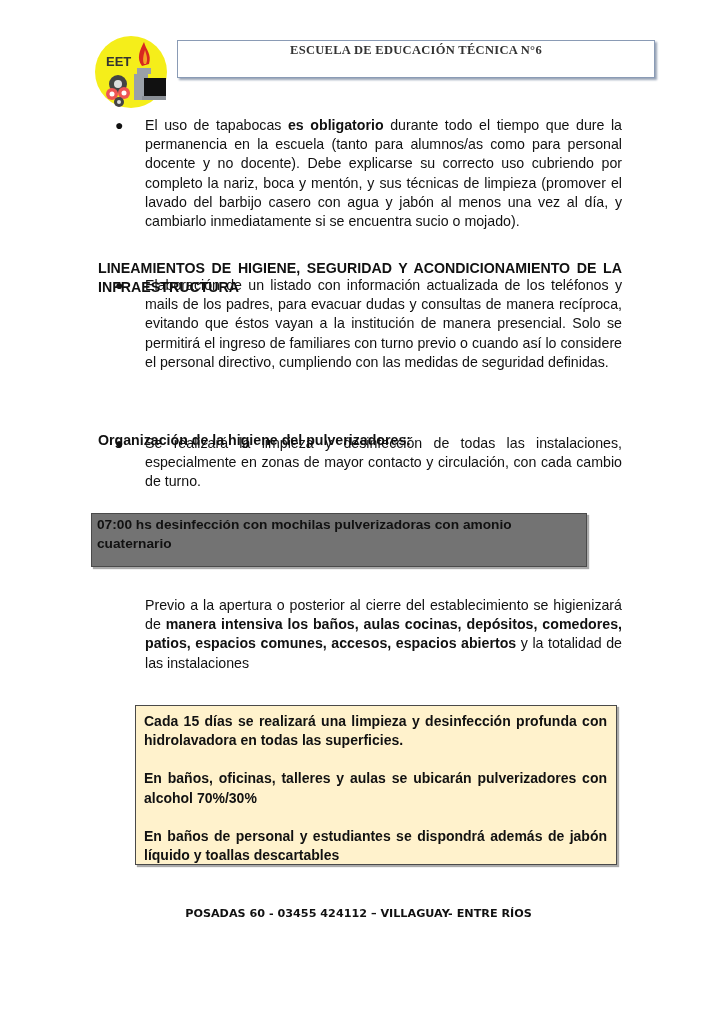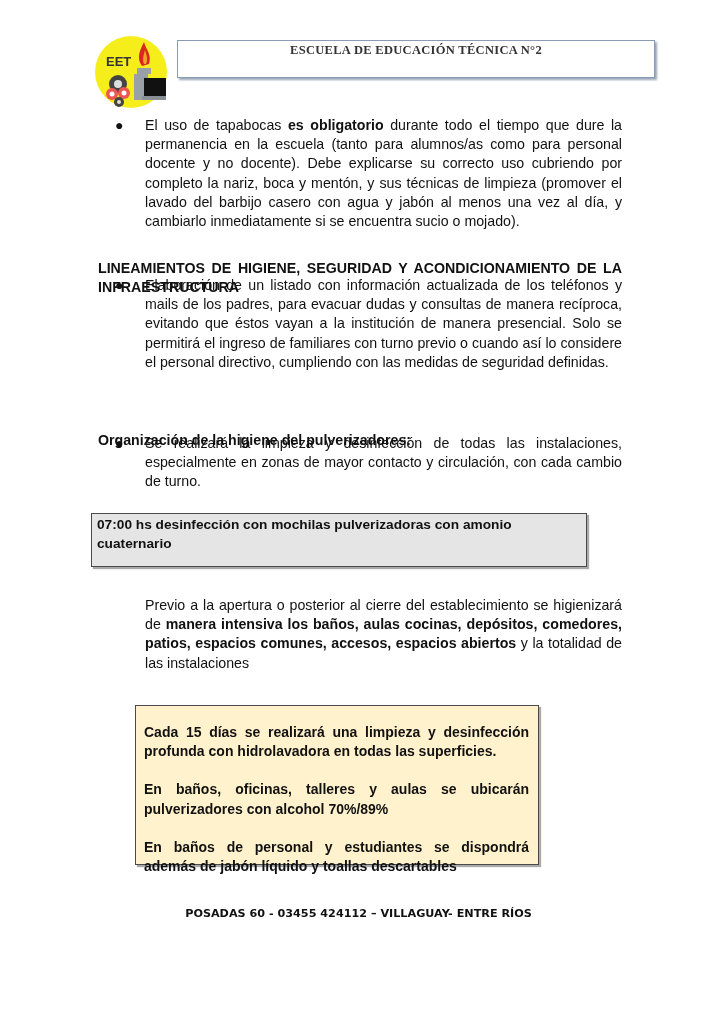--- a/index.html
+++ b/index.html
@@ -9,25 +9,25 @@
   .header-box { position: absolute; left: 177px; top: 40px; width: 476px; height: 33px;
     border: 1px solid #8a9bb5; box-shadow: 2px 2px 2px #9aa6b8; background: #fff;
     text-align: center; font-family: "Liberation Serif", serif; font-weight: bold;
     font-size: 12.5px; line-height: 13px; color: #333; padding-top: 3px; letter-spacing: 0.3px; }
   .para { position: absolute; font-size: 14.2px; line-height: 19.2px; text-align: justify; }
   .bullet-wrap { position: absolute; left: 108px; width: 514px; }
   .bullet-wrap .dot { position: absolute; left: 7px; top: 0; font-size: 14px; line-height: 19.2px; }
   .bullet-wrap .txt { margin-left: 37px; font-size: 14.2px; line-height: 19.2px; text-align: justify; }
   .heading { position: absolute; left: 98px; width: 524px; font-weight: bold; font-size: 14.2px; line-height: 19.2px; text-align: justify; margin-top: 27px; }
   .green-box { position: absolute; left: 91px; top: 513px; width: 496px; height: 54px;
-    background: #e5e5e5; border: 1px solid #4a4a4a; box-shadow: 2px 2px 1px #aaa;
+    background: #737373; border: 1px solid #4a4a4a; box-shadow: 2px 2px 1px #aaa;
     font-weight: bold; font-size: 13.7px; line-height: 19px; padding: 1px 0 0 5px; box-sizing: border-box; }
-  .tan-box { position: absolute; left: 135px; top: 705px; width: 404px; height: 160px;
+  .tan-box { position: absolute; left: 135px; top: 705px; width: 482px; height: 160px;
     background: #fff2cc; border: 1px solid #4a4a4a; box-shadow: 2px 2px 1px #aaa;
-    font-weight: bold; font-size: 14px; line-height: 19.2px; padding: 17px 9px 0 8px; box-sizing: border-box; text-align: justify; }
+    font-weight: bold; font-size: 14px; line-height: 19.2px; padding: 6px 9px 0 8px; box-sizing: border-box; text-align: justify; }
   .tan-box p { margin: 0 0 19px 0; }
   .footer { position: absolute; left: 0; width: 717px; top: 905px; text-align: center;
     font-family: "DejaVu Sans", sans-serif; font-weight: bold; font-size: 11.2px; line-height: 17px; color: #111; }
 </style>
 </head>
 <body>
 
 <div class="logo">
   <svg width="78" height="78" viewBox="0 0 78 78">
     <circle cx="39" cy="40" r="36" fill="#f5ee1a"></circle>
@@ -43,21 +43,21 @@
     <circle cx="20" cy="62" r="6" fill="#e55"></circle>
       <circle cx="32" cy="61" r="6" fill="#e55"></circle>
     <circle cx="20" cy="62" r="2.5" fill="#fff"></circle>
       <circle cx="32" cy="61" r="2.5" fill="#fff"></circle>
     <circle cx="27" cy="70" r="5" fill="#444"></circle>
       <circle cx="27" cy="70" r="2" fill="#ddd"></circle>
   </svg>
 </div>
 
 <div class="header-box">
-  <div>ESCUELA DE EDUCACIÓN TÉCNICA N°2</div>
+  <div>ESCUELA DE EDUCACIÓN TÉCNICA N°6</div>
 </div>
 
 <div class="bullet-wrap" style="top:116px;">
   <span class="dot">●</span>
   <div class="txt"><span>El uso de tapabocas </span><b>es obligatorio</b><span> durante todo el tiempo que dure la permanencia en la escuela (tanto para alumnos/as como para personal docente y no docente). Debe explicarse su correcto uso cubriendo por completo la nariz, boca y mentón, y sus técnicas de limpieza (promover el lavado del barbijo casero con agua y jabón al menos una vez al día, y cambiarlo inmediatamente si se encuentra sucio o mojado).</span></div>
 </div>
 
 <div class="heading" style="top:232px;">LINEAMIENTOS DE HIGIENE, SEGURIDAD Y ACONDICIONAMIENTO DE LA INFRAESTRUCTURA</div>
 
 <div class="bullet-wrap" style="top:276px;">
@@ -73,19 +73,19 @@
 </div>
 
 <div class="green-box">
   <div>07:00 hs desinfección con mochilas pulverizadoras con amonio cuaternario</div>
 </div>
 
 <div class="para" style="left:145px; top:596px; width:477px;"><span>Previo a la apertura o posterior al cierre del establecimiento se higienizará de </span><b>manera intensiva los baños, aulas cocinas, depósitos, comedores, patios, espacios comunes, accesos, espacios abiertos</b><span> y la totalidad de las instalaciones</span></div>
 
 <div class="tan-box">
   <p>Cada 15 días se realizará una limpieza y desinfección profunda con hidrolavadora en todas las superficies.</p>
-  <p>En baños, oficinas, talleres y aulas se ubicarán pulverizadores con alcohol 70%/89%</p>
+  <p>En baños, oficinas, talleres y aulas se ubicarán pulverizadores con alcohol 70%/30%</p>
   <p>En baños de personal y estudiantes se dispondrá además de jabón líquido y toallas descartables</p>
 </div>
 
 <div class="footer">
   <div>POSADAS 60 - 03455 424112 – VILLAGUAY- ENTRE RÍOS</div>
 </div>
 
 </body></html>

